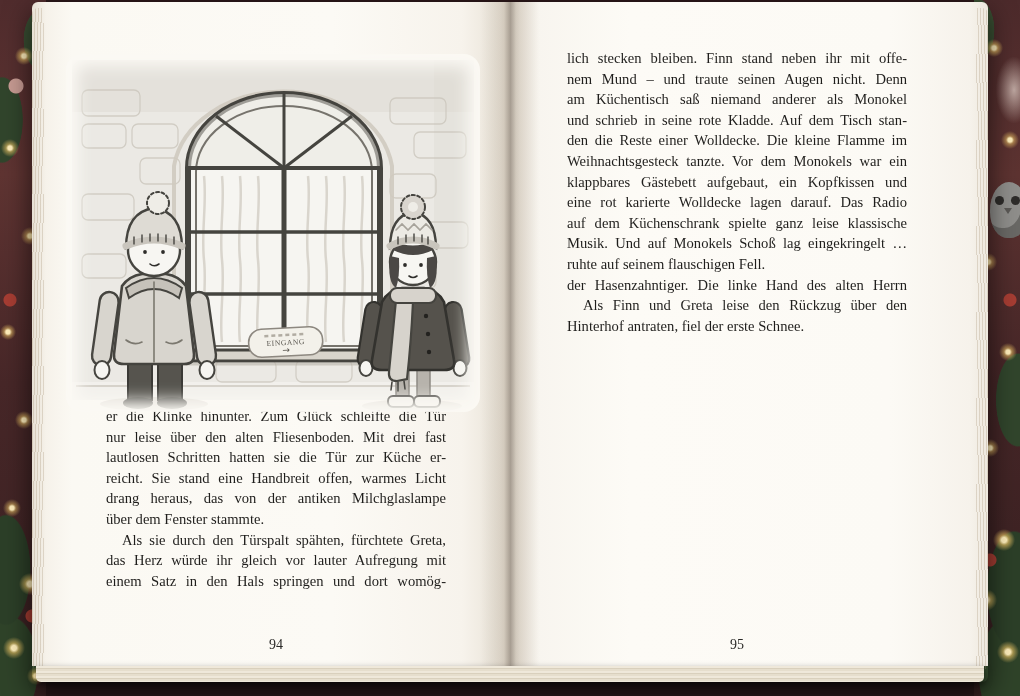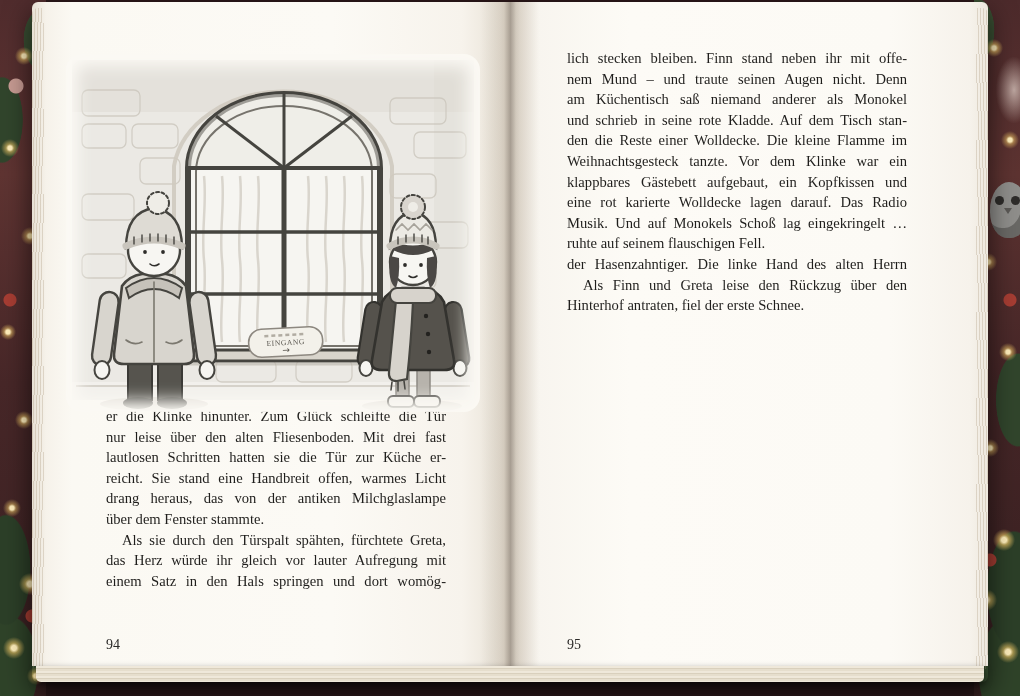--- a/index.html
+++ b/index.html
@@ -73,21 +73,21 @@
   .illustration{position:absolute;left:66px;top:54px;width:414px;height:358px;z-index:2;}
   .illu-fade{position:absolute;left:66px;top:54px;width:414px;height:358px;z-index:3;
     box-shadow:inset 0 0 16px 12px #fbf9f4;border-radius:16px;pointer-events:none;}
   .bodytext{position:absolute;width:340px;z-index:2;font-family:"Liberation Serif",serif;
     font-size:14.6px;line-height:20.6px;color:#1f1e1c;}
   .text-left{left:106px;top:406px;}
   .text-right{left:567px;top:48px;}
   .line{text-align:justify;text-align-last:justify;}
   .line.flush{text-align-last:left;}
   .line.indent{text-indent:16px;}
-  .pagenum{position:absolute;width:340px;z-index:2;
+  .pagenum{position:absolute;width:340px;text-align:center;z-index:2;
     font-family:"Liberation Serif",serif;font-size:14px;color:#2a2927;}
   .pagenum.pl{left:106px;top:637px;}
   .pagenum.pr{left:567px;top:637px;}
 </style>
 </head>
 <body>
 
 <div class="scene">
 
   <div class="side left"></div>
@@ -253,23 +253,24 @@
       <div class="line indent">Als sie durch den Türspalt spähten, fürchtete Greta,</div>
       <div class="line">das Herz würde ihr gleich vor lauter Aufregung mit</div>
       <div class="line">einem Satz in den Hals springen und dort womög-</div>
     </div>
   <div class="bodytext text-right">
       <div class="line">lich stecken bleiben. Finn stand neben ihr mit offe-</div>
       <div class="line">nem Mund – und traute seinen Augen nicht. Denn</div>
       <div class="line">am Küchentisch saß niemand anderer als Monokel</div>
       <div class="line">und schrieb in seine rote Kladde. Auf dem Tisch stan-</div>
       <div class="line">den die Reste einer Wolldecke. Die kleine Flamme im</div>
-      <div class="line">Weihnachtsgesteck tanzte. Vor dem Klinke war ein</div>
+      <div class="line">Weihnachtsgesteck tanzte. Vor dem Monokels war ein</div>
       <div class="line">klappbares Gästebett aufgebaut, ein Kopfkissen und</div>
       <div class="line">eine rot karierte Wolldecke lagen darauf. Das Radio</div>
+      <div class="line">auf dem Küchenschrank spielte ganz leise klassische</div>
       <div class="line">Musik. Und auf Monokels Schoß lag eingekringelt …</div>
       <div class="line flush">ruhte auf seinem flauschigen Fell.</div>
       <div class="line">der Hasenzahntiger. Die linke Hand des alten Herrn</div>
       <div class="line indent">Als Finn und Greta leise den Rückzug über den</div>
       <div class="line flush">Hinterhof antraten, fiel der erste Schnee.</div>
     </div>
 
   <div class="pagenum pl">94</div>
   <div class="pagenum pr">95</div>
 

